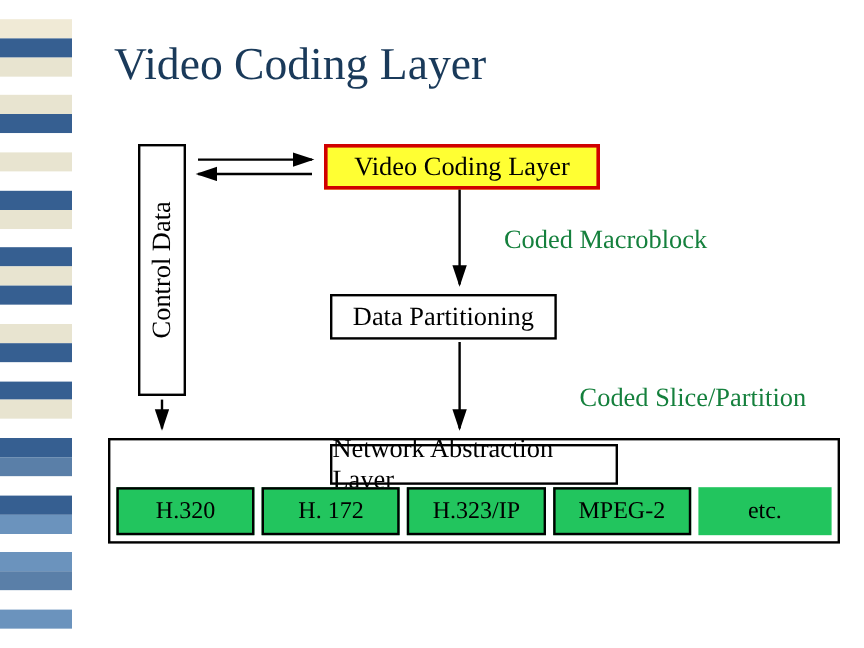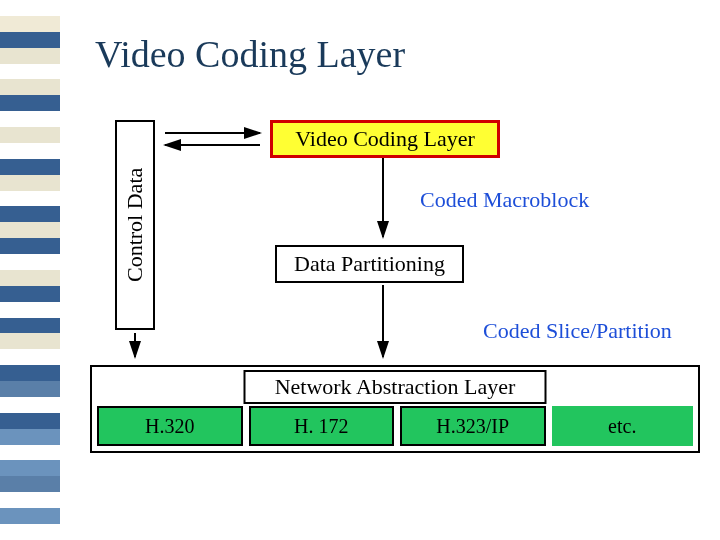--- a/index.html
+++ b/index.html
@@ -67,39 +67,39 @@
   .data-part {
     left: 205px;
     top: 135px;
     width: 189px;
     height: 38px;
   }
   .label {
     position: absolute;
     font-family: 'Times New Roman', serif;
     font-size: 22px;
-    color: #1d4ed8;
+    color: #15803d;
   }
   .label-macroblock { left: 350px; top: 77px; }
   .label-slice { left: 385px; top: 208px; margin-left: 28px; }
   .nal-wrap {
     position: absolute;
     left: 20px;
     top: 255px;
     width: 610px;
     height: 88px;
     border: 2px solid #000;
     background: #fff;
   }
   .nal-title {
     position: absolute;
     left: 50%;
     top: 3px;
     transform: translateX(-50%);
-    width: 303px;
+    width: 240px;
     height: 34px;
     border: 2px solid #000;
     background: #fff;
     display: flex;
     align-items: center;
     justify-content: center;
     font-family: 'Times New Roman', serif;
     font-size: 22px;
   }
   .nal-row {
@@ -184,20 +184,21 @@
   <div class="box data-part">Data Partitioning</div>
 
   <div class="label label-slice">Coded Slice/Partition</div>
 
   <div class="nal-wrap">
     <div class="nal-title">Network Abstraction Layer</div>
     <div class="nal-row">
       <div class="nal-cell">H.320</div>
       <div class="nal-cell">H. 172</div>
       <div class="nal-cell">H.323/IP</div>
+      <div class="nal-cell">MPEG-2</div>
       <div class="nal-cell noborder">etc.</div>
     </div>
   </div>
 
   <svg class="arrows">
     <defs>
       <marker id="ah" markerWidth="10" markerHeight="10" refX="8" refY="3" orient="auto">
         <path d="M0,0 L0,6 L9,3 z" fill="#000"></path>
       </marker>
     </defs>

